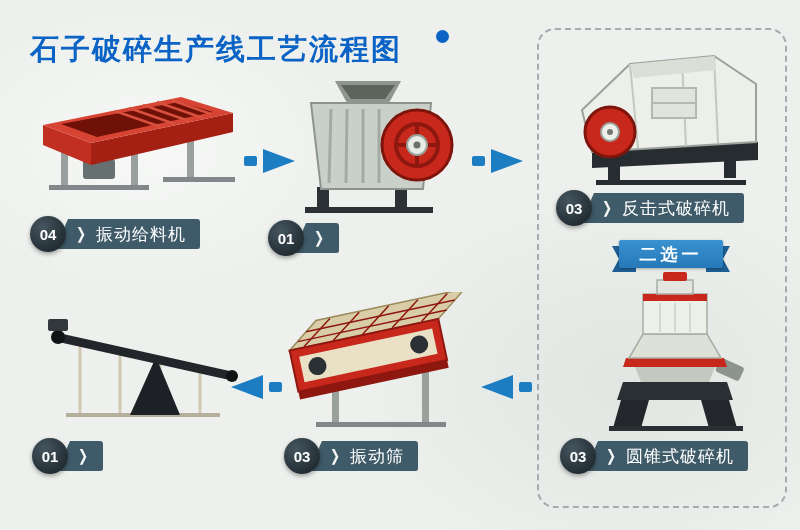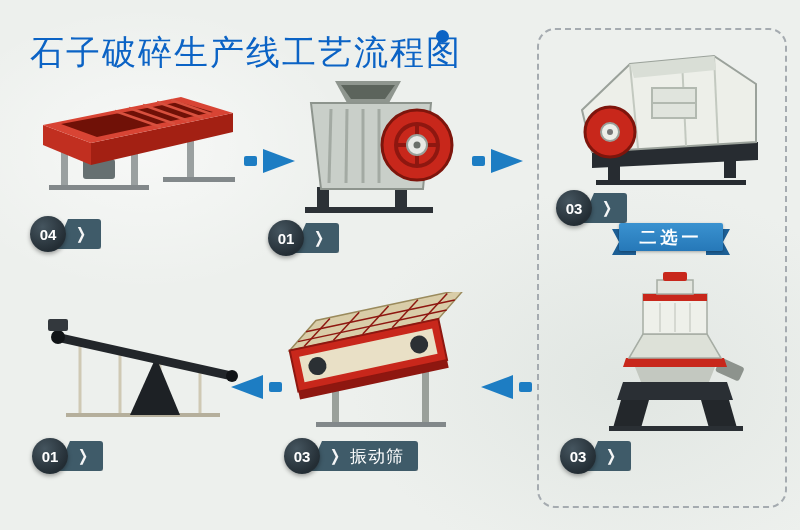--- a/index.html
+++ b/index.html
@@ -2,37 +2,37 @@
 <html><head>
 <meta charset="utf-8">
 <style>
   html,body{margin:0;padding:0;}
   body{font-family:"Liberation Sans","DejaVu Sans",sans-serif;}
   .canvas{position:relative;width:800px;height:530px;overflow:hidden;
     background:
       radial-gradient(ellipse 320px 220px at 18% 28%, rgba(255,255,255,.55), rgba(255,255,255,0) 65%),
       radial-gradient(ellipse 420px 300px at 78% 72%, rgba(210,218,213,.45), rgba(210,218,213,0) 65%),
       #edf0ed;}
-  .title{position:absolute;left:30px;top:30px;font-size:34px;font-weight:normal;color:#0b63c5;letter-spacing:2px;}
+  .title{position:absolute;left:30px;top:30px;font-size:29px;font-weight:bold;color:#0b63c5;letter-spacing:2px;}
   .title-dot{position:absolute;left:436px;top:30px;width:13px;height:13px;border-radius:50%;background:#0b63c5;}
   .choice-box{position:absolute;left:537px;top:28px;width:246px;height:476px;border:2px dashed #a5abb0;border-radius:18px;}
   .machine{position:absolute;}
   .step{position:absolute;height:36px;}
   .badge{position:absolute;left:0;top:0;width:36px;height:36px;border-radius:50%;
     background:radial-gradient(circle at 35% 30%, #45555f, #232d34 72%);
     color:#fff;font-weight:bold;font-size:15px;display:flex;align-items:center;justify-content:center;z-index:2;
     box-shadow:0 2px 4px rgba(0,0,0,.35);}
   .banner{position:absolute;left:25px;top:3px;height:30px;background:#3f5b69;color:#fff;white-space:nowrap;
     display:flex;align-items:center;gap:9px;padding:0 14px 0 21px;font-size:17px;letter-spacing:1px;
     clip-path:polygon(13px 0,100% 0,100% 100%,0 100%);border-radius:0 3px 3px 0;z-index:1;
     box-shadow:0 2px 3px rgba(0,0,0,.25);}
   .chev{font-size:12px;font-weight:bold;opacity:.95;transform:scaleY(1.3);}
   .arrow{position:absolute;width:56px;height:30px;}
   .arrow.left{transform:scaleX(-1);}
-  .ribbon{position:absolute;left:612px;top:223px;width:118px;height:34px;}
+  .ribbon{position:absolute;left:612px;top:240px;width:118px;height:34px;}
   .ribbon::before,.ribbon::after{content:"";position:absolute;top:6px;width:24px;height:26px;background:#1d5f95;}
   .ribbon::before{left:0;clip-path:polygon(0 0,100% 0,100% 100%,0 100%,7px 50%);}
   .ribbon::after{right:0;clip-path:polygon(0 0,100% 0,calc(100% - 7px) 50%,100% 100%,0 100%);}
   .ribbon-body{position:absolute;left:7px;right:7px;top:0;height:28px;z-index:2;border-radius:2px;
     background:linear-gradient(#3a92d0,#2678b8);color:#fff;font-size:17px;font-weight:bold;letter-spacing:4px;
     display:flex;align-items:center;justify-content:center;box-shadow:0 1px 3px rgba(0,0,0,.3);}
 </style>
 </head>
 <body>
 
@@ -181,41 +181,44 @@
   </svg>
 
   <div class="ribbon">
     <div class="ribbon-body">二选一</div>
   </div>
 
   <div class="step" style="left:30px;top:216px">
     <div class="badge">04</div>
     <div class="banner">
       <span class="chev">❯</span>
+      <span>振动给料机</span>
     </div>
   </div>
 
   <div class="step" style="left:268px;top:220px">
     <div class="badge">01</div>
     <div class="banner">
       <span class="chev">❯</span>
     </div>
   </div>
 
   <div class="step" style="left:556px;top:190px">
     <div class="badge">03</div>
     <div class="banner">
       <span class="chev">❯</span>
+      <span>反击式破碎机</span>
     </div>
   </div>
 
   <div class="step" style="left:560px;top:438px">
     <div class="badge">03</div>
     <div class="banner">
       <span class="chev">❯</span>
+      <span>圆锥式破碎机</span>
     </div>
   </div>
 
   <div class="step" style="left:284px;top:438px">
     <div class="badge">03</div>
     <div class="banner">
       <span class="chev">❯</span>
       <span>振动筛</span>
     </div>
   </div>

